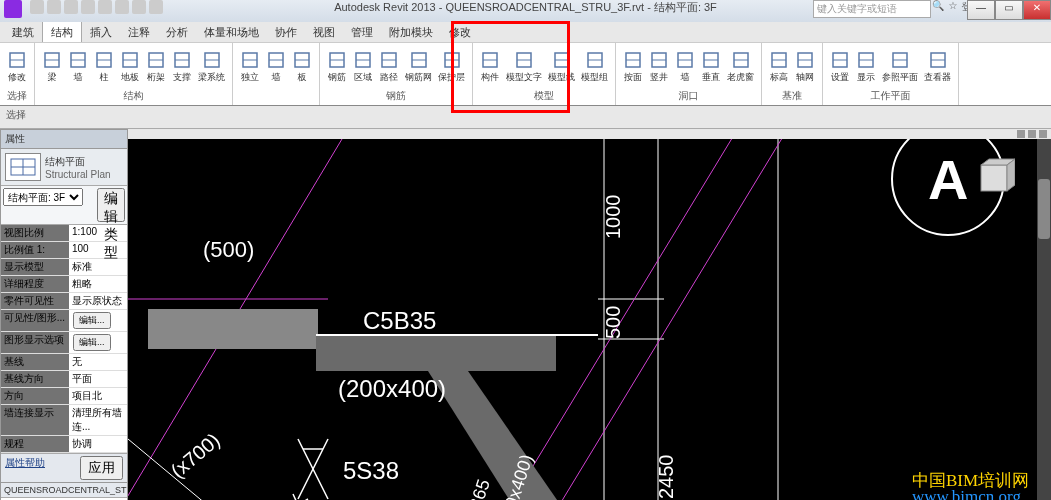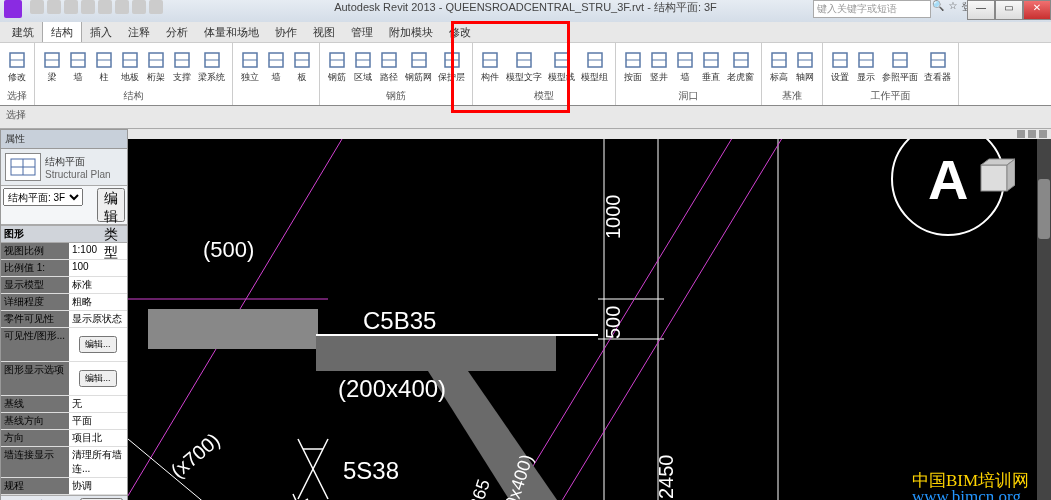--- a/index.html
+++ b/index.html
@@ -33,21 +33,21 @@
 .prop-top .thumb{width:34px;height:26px;background:#fff;border:1px solid #888;display:flex;align-items:center;justify-content:center}
 .prop-top .txt{font-size:10px;color:#333}
 .type-row{display:flex;padding:2px;gap:14px;background:#f4f6f8;border-bottom:1px solid #aaa}
 .type-row select{flex:1;font-size:10px;height:18px}
 .type-row button{font-size:14px;height:34px;padding:0 4px}
 .pgrid{background:#fff;font-size:10px}
 .pgrid .cat{background:#d0d4da;padding:1px 3px;font-weight:bold;border-top:1px solid #aaa;border-bottom:1px solid #aaa}
 .pgrid .row{display:flex;border-bottom:1px solid #ddd}
 .pgrid .row .k{width:62px;padding:1px 3px;background:#737373}
 .pgrid .row .v{flex:1;padding:1px 3px}
-.pgrid button{font-size:9px;padding:0 4px;margin:7px}
+.pgrid button{font-size:9px;padding:0 4px;margin:1px}
 .help-row{padding:2px 4px;font-size:10px;background:#e4e8ee;border-top:1px solid #aaa}
 .browser{flex:1;background:#fff;border:1px solid #999;border-top:none;overflow:hidden}
 .browser-hdr{background:#e4e8ee;font-size:9px;padding:2px 3px;border-bottom:1px solid #aaa;color:#333;white-space:nowrap;overflow:hidden}
 .canvas-wrap{flex:1;position:relative;background:#000;overflow:hidden}
 .canvas-wrap .topstrip{position:absolute;top:0;left:0;right:0;height:10px;background:#e8e8e8;display:flex;justify-content:flex-end;gap:3px;padding:1px 4px}
 .canvas-wrap .topstrip span{width:8px;height:8px;background:#999}
 .canvas{position:absolute;top:10px;left:0;right:14px;bottom:0;background:#000}
 .scrollbar-v{position:absolute;top:10px;right:0;width:14px;bottom:0;background:#444}
 .scrollbar-v .thumb{position:absolute;left:1px;right:1px;background:#888;border-radius:3px}
 svg text{font-family:Arial;fill:#fff}
@@ -381,21 +381,20 @@
         <div class="txt">
           <div>结构平面</div>
           <div style="color:#666">Structural Plan</div>
         </div>
       </div>
       <div class="type-row">
         <select><option>结构平面: 3F</option></select>
         <button>编辑类型</button>
       </div>
       <div class="pgrid" id="pgrid">
-          <div class="cat">图形</div>
           <div class="row">
             <div class="k">视图比例</div>
             <div class="v">1:100</div>
           </div>
           <div class="row">
             <div class="k">比例值 1:</div>
             <div class="v">100</div>
           </div>
           <div class="row">
             <div class="k">显示模型</div>

